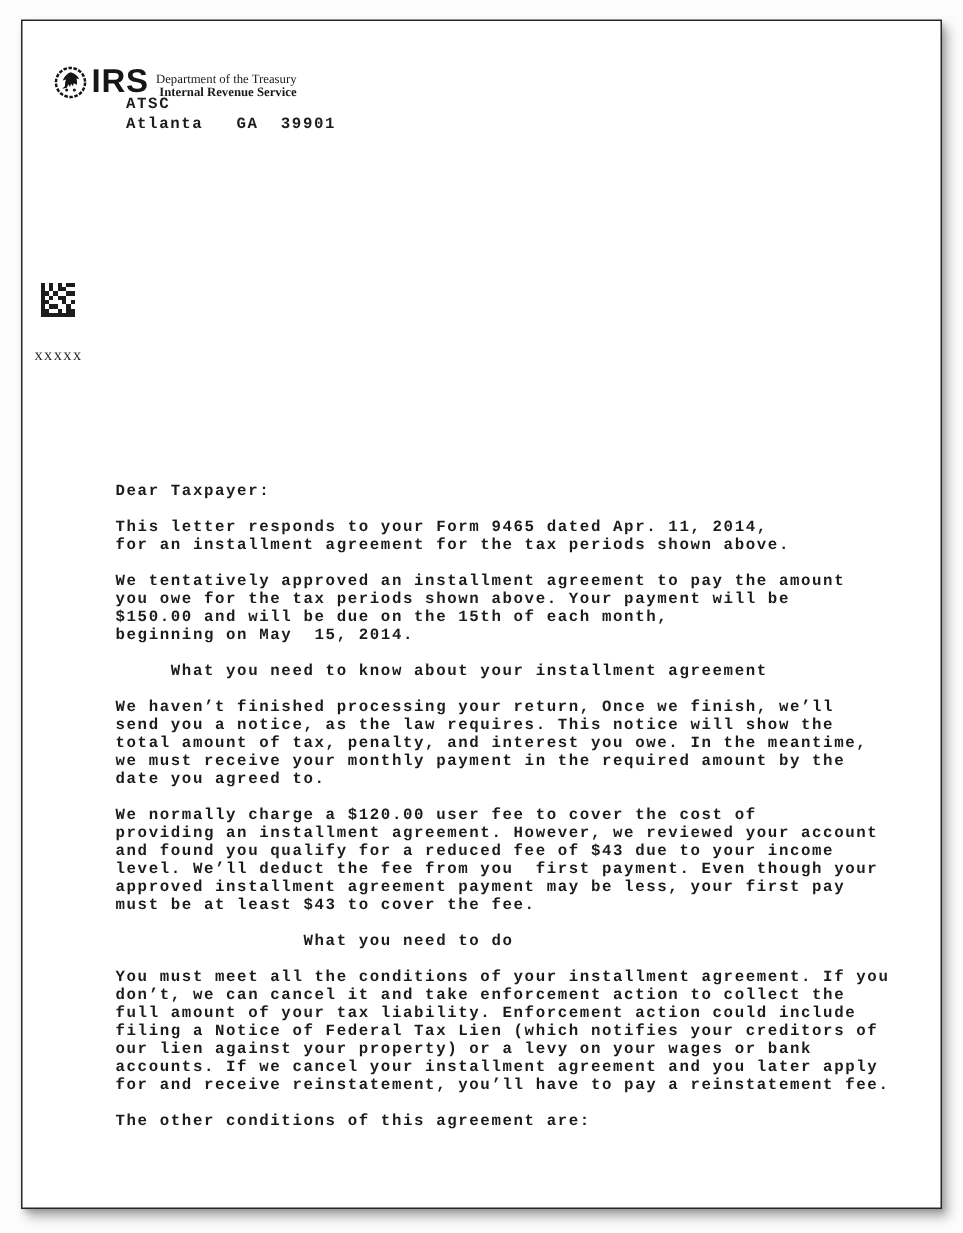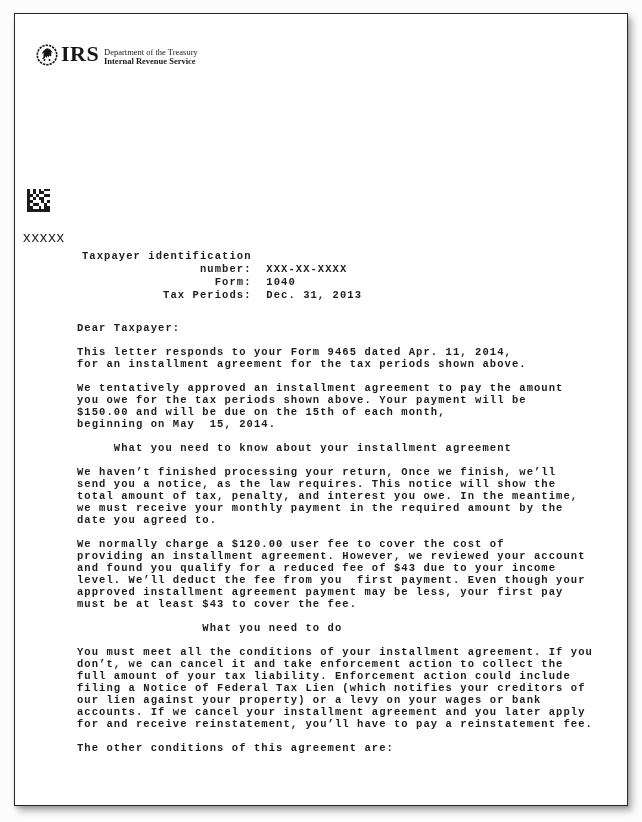--- a/index.html
+++ b/index.html
@@ -25,35 +25,35 @@
   }
   .office{left:69px;top:50px;line-height:13px;}
   .reply{left:353px;top:50px;line-height:12.5px;}
   .recipient{left:67px;top:144px;line-height:13px;}
   .taxid{left:67px;top:236px;line-height:13px;}
   .body{left:62px;top:308px;line-height:12px;}
   .logo{position:absolute;left:21px;top:30px;width:210px;height:36px;}
   .eagle{position:absolute;left:0;top:0;}
   .irs-word{
     position:absolute;left:25px;top:0px;
-    font-family:Liberation Serif, serif;
+    font-family:Liberation Sans, sans-serif;
     font-weight:bold;font-size:22px;line-height:20px;
     letter-spacing:0.5px;color:#161616;
   }
   .dept{
     position:absolute;left:68px;top:4px;
     font-family:"Liberation Serif","DejaVu Serif",serif;
-    font-size:8.5px;line-height:9px;color:#1a1a1a;white-space:nowrap;
+    font-size:8.5px;line-height:9px;color:#1a1a1a;white-space:nowrap;text-align:right;
   }
   .dept .b{font-weight:bold;}
   .barcode{position:absolute;left:12px;top:174px;}
   .censor{
     position:absolute;left:8px;top:217px;
-    font-family:Liberation Sans, sans-serif;
-    font-size:15px;line-height:12px;letter-spacing:0.9px;color:#2a2a2a;
+    font-family:Liberation Serif, serif;
+    font-size:11px;line-height:12px;letter-spacing:0.9px;color:#2a2a2a;
   }
 </style>
 </head>
 <body>
 
 <div class="canvas">
   <div class="page">
 
     <div class="logo">
       <svg class="eagle" width="22" height="22" viewBox="0 0 24 24">
@@ -62,20 +62,22 @@
         <circle cx="9.2" cy="17.4" r="1.1" fill="#161616"></circle>
         <circle cx="14.8" cy="17.4" r="1.1" fill="#161616"></circle>
       </svg>
       <span class="irs-word">IRS</span>
       <div class="dept">
         <div>Department of the Treasury</div>
         <div class="b">Internal Revenue Service</div>
       </div>
     </div>
 
+    <pre class="mono office">ATSC
+Atlanta   GA  39901</pre>
 
 
 
     <svg class="barcode" width="23" height="24" viewBox="0 0 8 8" shape-rendering="crispEdges">
       <rect x="0" y="0" width="8" height="8" fill="#ffffff"></rect>
       <g fill="#1c1c1c">
         <rect x="0" y="0" width="1" height="8"></rect>
         <rect x="0" y="7" width="8" height="1"></rect>
         <rect x="2" y="0" width="1" height="1"></rect>
           <rect x="4" y="0" width="1" height="1"></rect>
@@ -99,24 +101,20 @@
           <rect x="3" y="5" width="1" height="1"></rect>
         <rect x="6" y="5" width="1" height="1"></rect>
         <rect x="1" y="6" width="1" height="1"></rect>
           <rect x="4" y="6" width="1" height="1"></rect>
         <rect x="6" y="6" width="1" height="1"></rect>
       </g>
     </svg>
 
     <div class="censor">xxxxx</div>
 
-    <pre class="mono taxid">Taxpayer identification
-                number:  XXX-XX-XXXX
-                  Form:  1040
-           Tax Periods:  Dec. 31, 2013</pre>
 
     <pre class="mono body">Dear Taxpayer:
 
 This letter responds to your Form 9465 dated Apr. 11, 2014,
 for an installment agreement for the tax periods shown above.
 
 We tentatively approved an installment agreement to pay the amount
 you owe for the tax periods shown above. Your payment will be
 $150.00 and will be due on the 15th of each month,
 beginning on May  15, 2014.

